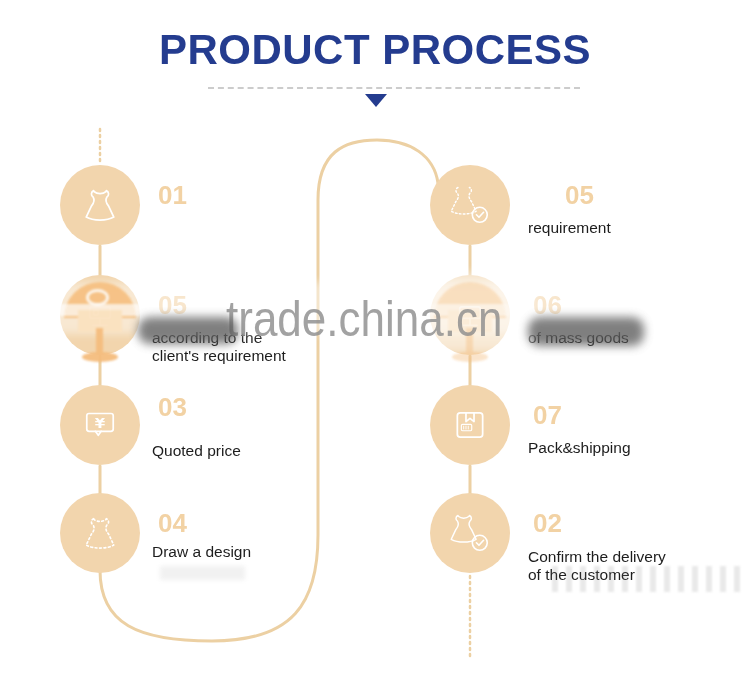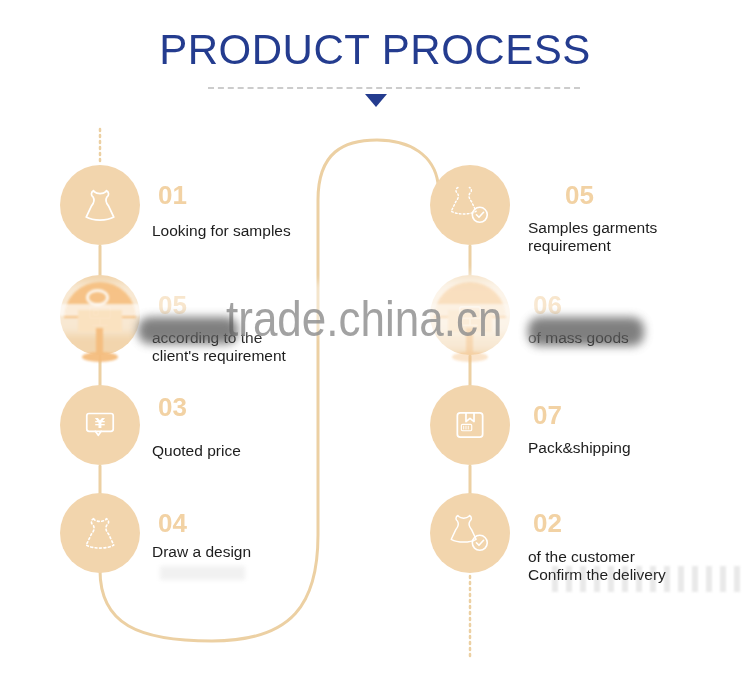--- a/index.html
+++ b/index.html
@@ -3,21 +3,21 @@
 <meta charset="utf-8">
 <style>
   html,body{margin:0;padding:0;background:#ffffff;}
   .canvas{
     position:relative;width:750px;height:682px;background:#ffffff;overflow:hidden;
     font-family:"Liberation Sans", sans-serif;
   }
   
   .title{
     position:absolute;left:0;right:0;top:26px;margin:0;text-align:center;
-    font-size:42px;font-weight:normal;color:#243c8f;letter-spacing:.5px;
+    font-size:42px;font-weight:bold;color:#243c8f;letter-spacing:.5px;
   }
   .title-dash{
     position:absolute;left:208px;top:87px;width:372px;height:0;
     border-top:2px dashed #cccccc;
   }
   .title-arrow{
     position:absolute;left:365px;top:94px;width:0;height:0;
     border-left:11px solid transparent;border-right:11px solid transparent;
     border-top:13px solid #243c8f;
   }
@@ -90,23 +90,20 @@
     </g>
   </svg>
 
   <div class="circle" style="left:60px;top:165px">
     <svg width="46" height="46" viewBox="0 0 40 40" stroke="#fff" fill="none" stroke-width="1.5" stroke-linecap="round" stroke-linejoin="round">
       <path d="M14.5 7.5 c-2.5 1 -2.5 4.5 -0.5 5.5 c1.5 2.5 1 5 -1.5 8 l-4.5 9.5 c6 3.5 18 3.5 24 0 l-4.5 -9.5 c-2.5 -3 -3 -5.5 -1.5 -8 c2 -1 2 -4.5 -0.5 -5.5"></path>
       <path d="M14.3 8 c3.5 2.6 8 2.6 11.4 0"></path>
     </svg>
   </div>
   <div class="num" style="left:158px;top:182px">01</div>
-  <div class="label" style="left:152px;top:222px">
-    <div>Looking for samples</div>
-  </div>
 
   <div class="circle" style="left:60px;top:275px">
     <svg width="46" height="46" viewBox="0 0 40 40" stroke="#fff" fill="none" stroke-width="1.5" stroke-linecap="round" stroke-linejoin="round">
       <rect x="11" y="13" width="18" height="10" rx="2"></rect>
       <circle cx="16.5" cy="18" r="2.2"></circle>
       <path d="M20 23 v6 M14 29 h12"></path>
     </svg>
   </div>
   <div class="num" style="left:158px;top:292px">05</div>
   <div class="label" style="left:152px;top:329px">
@@ -141,21 +138,20 @@
     <svg width="46" height="46" viewBox="0 0 40 40" stroke="#fff" fill="none" stroke-width="1.4" stroke-linecap="round" stroke-linejoin="round">
       <g transform="translate(-3.5,-2) scale(0.9)" stroke-dasharray="1.6 2.2">
         <path d="M14.5 7.5 c-2.5 1 -2.5 4.5 -0.5 5.5 c1.5 2.5 1 5 -1.5 8 l-4.5 9.5 c6 3.5 18 3.5 24 0 l-4.5 -9.5 c-2.5 -3 -3 -5.5 -1.5 -8 c2 -1 2 -4.5 -0.5 -5.5"></path>
       </g>
       <circle cx="28.5" cy="28.5" r="6.5"></circle>
       <path d="M25.6 28.5 l2.2 2.2 l4 -4.4"></path>
     </svg>
   </div>
   <div class="num" style="left:565px;top:182px">05</div>
   <div class="label" style="left:528px;top:219px">
-    <div>Samples garments</div>
     <div>requirement</div>
   </div>
 
   <div class="circle" style="left:430px;top:275px">
     <svg width="46" height="46" viewBox="0 0 40 40" stroke="rgba(255,255,255,.9)" fill="none" stroke-width="1.5" stroke-linecap="round" stroke-linejoin="round">
       <rect x="11" y="13" width="18" height="10" rx="2"></rect>
       <path d="M20 23 v6 M14 29 h12"></path>
     </svg>
   </div>
   <div class="num" style="left:533px;top:292px">06</div>
@@ -182,22 +178,22 @@
       <g transform="translate(-3.5,-2) scale(0.9)">
         <path d="M14.5 7.5 c-2.5 1 -2.5 4.5 -0.5 5.5 c1.5 2.5 1 5 -1.5 8 l-4.5 9.5 c6 3.5 18 3.5 24 0 l-4.5 -9.5 c-2.5 -3 -3 -5.5 -1.5 -8 c2 -1 2 -4.5 -0.5 -5.5"></path>
         <path d="M14.3 8 c3.5 2.6 8 2.6 11.4 0"></path>
       </g>
       <circle cx="28.5" cy="28.5" r="6.5"></circle>
       <path d="M25.6 28.5 l2.2 2.2 l4 -4.4"></path>
     </svg>
   </div>
   <div class="num" style="left:533px;top:510px">02</div>
   <div class="label" style="left:528px;top:548px">
+    <div>Confirm the delivery</div>
     <div>of the customer</div>
-    <div>Confirm the delivery</div>
   </div>
 
   <div class="wm wm-wash"></div>
   <div class="wm wm-wash2"></div>
 
   <div class="wm lamp lamp-left">
     <div class="dome"></div>
       <div class="ring"></div>
       <div class="band"></div>
     <div class="inner"></div>

